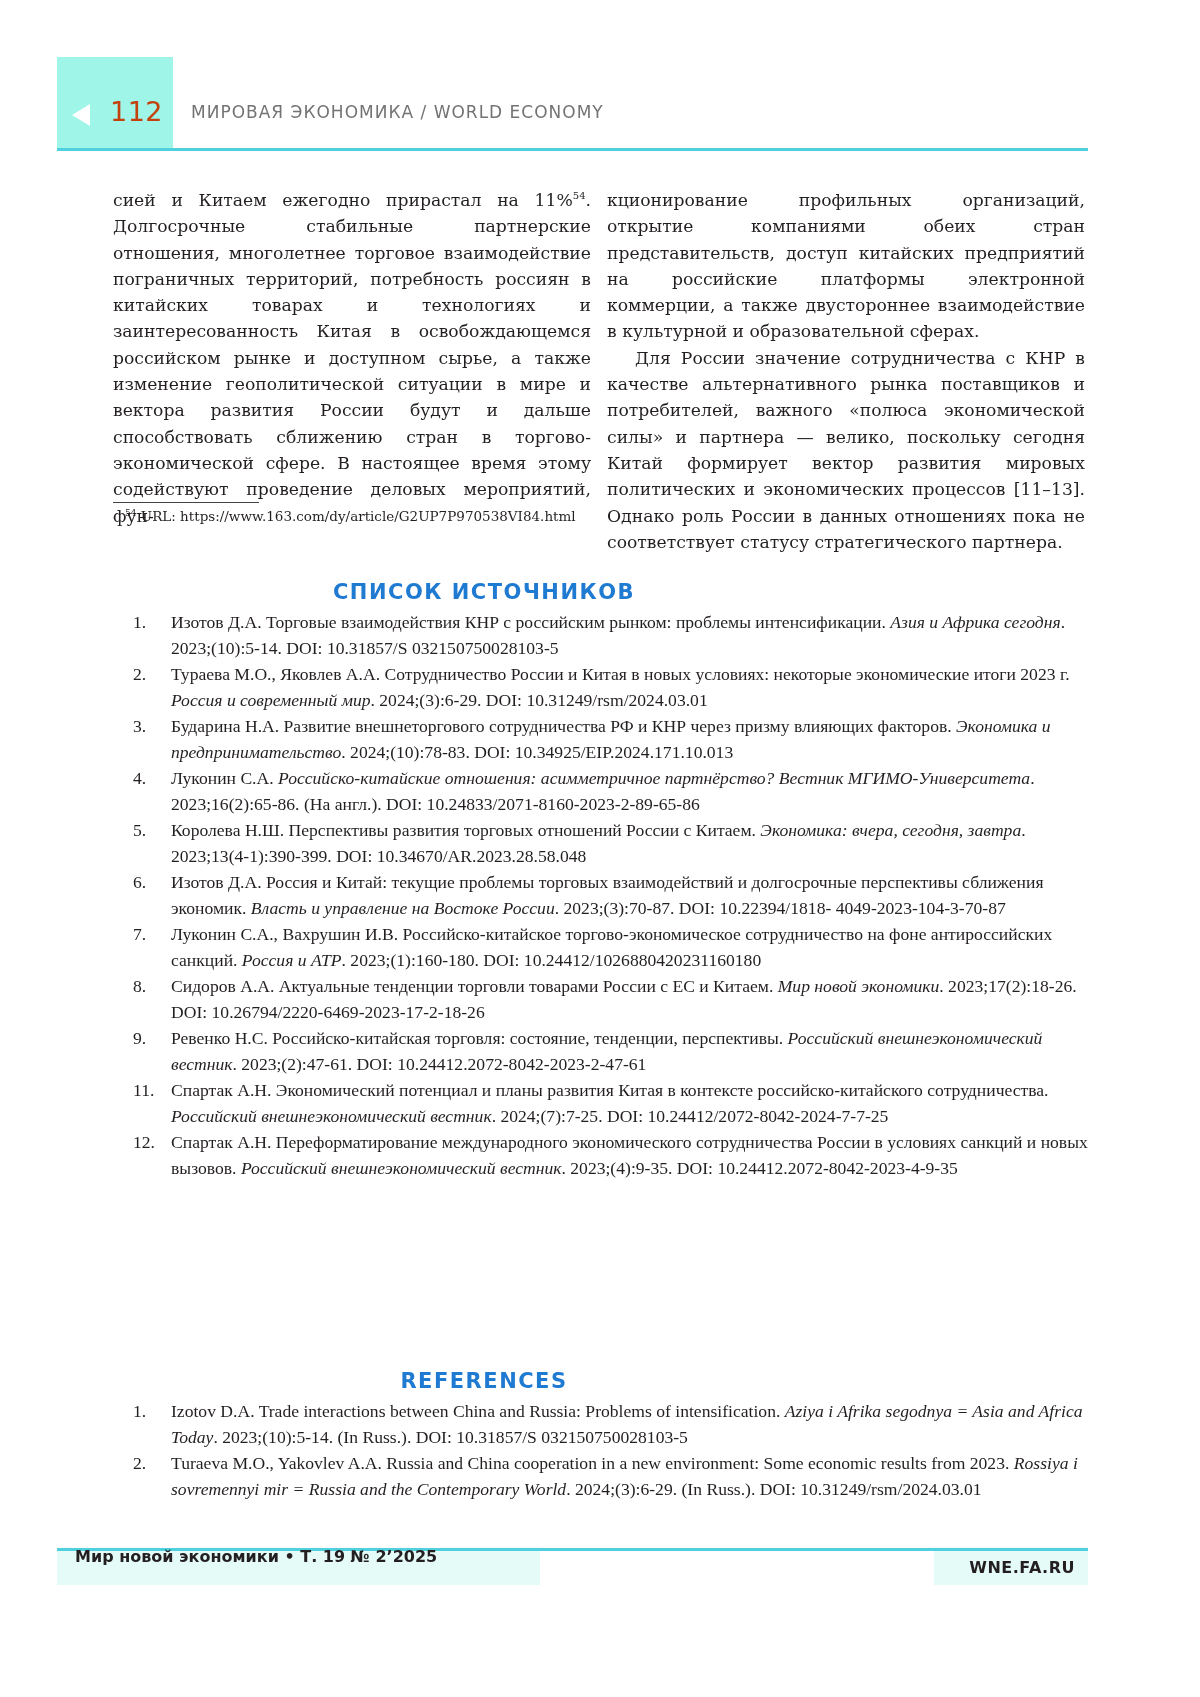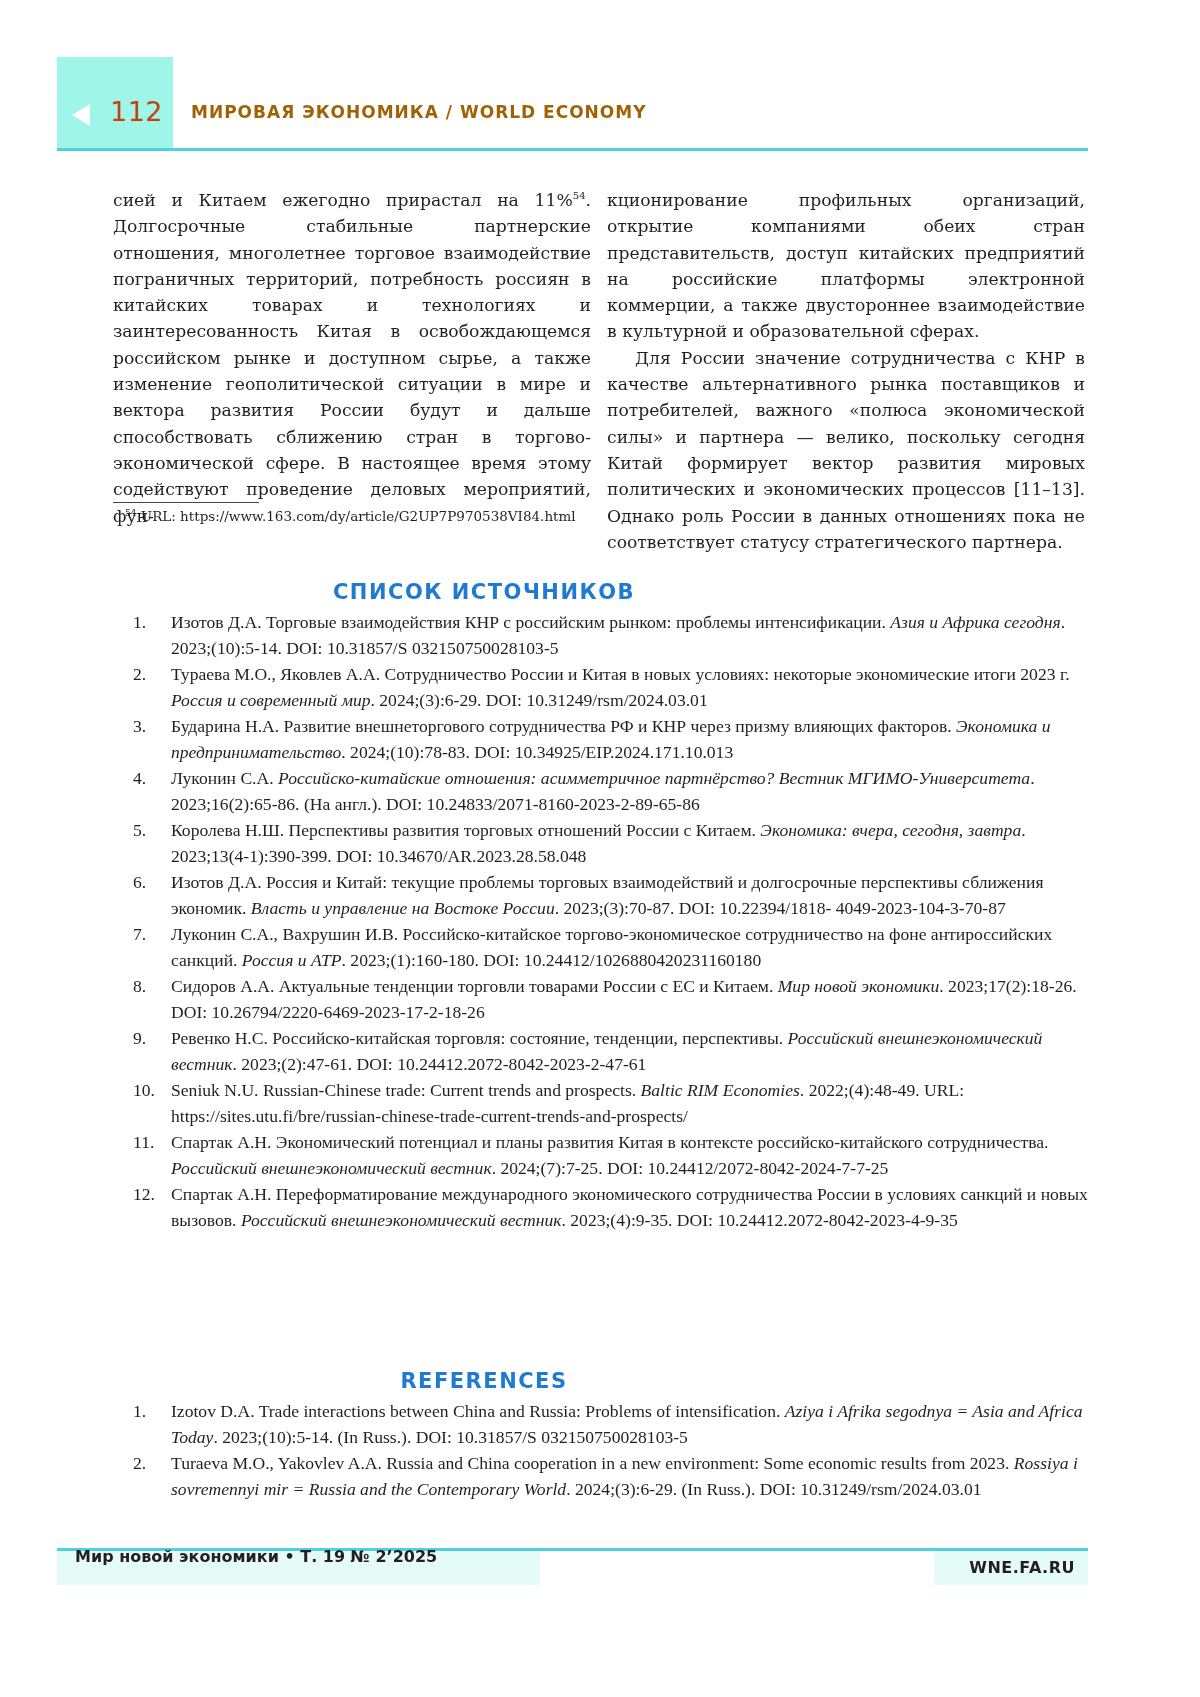--- a/index.html
+++ b/index.html
@@ -8,21 +8,21 @@
 
   
   .hdr-block { position: absolute; left: 57px; top: 57px; width: 116px; height: 92px;
                background: #9ef5e8; }
   .hdr-arrow { position: absolute; left: 72px; top: 104px; width: 0; height: 0;
                border-top: 11px solid transparent; border-bottom: 11px solid transparent;
                border-right: 18px solid #ffffff; }
   .hdr-page { position: absolute; left: 110px; top: 96px; font-family: "DejaVu Sans", sans-serif;
               font-size: 27px; color: #c2410c; letter-spacing: 0.5px; }
   .hdr-title { position: absolute; left: 191px; top: 102px; font-family: "DejaVu Sans", sans-serif;
-               font-weight: bold; font-size: 17px; color: #a16207; letter-spacing: 1px; }
+               font-weight: normal; font-size: 17px; color: #737373; letter-spacing: 1px; }
   .hdr-rule { position: absolute; left: 57px; top: 148px; width: 1031px; height: 3px; background: #4fd0de; }
 
   
   .col { position: absolute; top: 187px; width: 478px; font-size: 17.2px; line-height: 26.3px;
          text-align: justify; }
   .col-left { left: 113px; }
   .col-right { left: 607px; }
   .col p { margin: 0; }
   .col .indent { text-indent: 28px; }
   .sup { font-size: 10px; vertical-align: super; line-height: 0; }
@@ -73,21 +73,20 @@
 <ol class="reflist" id="sources-list" style="top:609px;">
     <li><span class="num">1.</span><span>Изотов Д.А. Торговые взаимодействия КНР с российским рынком: проблемы интенсификации. </span><span class="it">Азия и Африка сегодня</span><span>. 2023;(10):5-14. DOI: 10.31857/S 032150750028103-5</span></li>
     <li><span class="num">2.</span><span>Тураева М.О., Яковлев А.А. Сотрудничество России и Китая в новых условиях: некоторые экономические итоги 2023 г. </span><span class="it">Россия и современный мир</span><span>. 2024;(3):6-29. DOI: 10.31249/rsm/2024.03.01</span></li>
     <li><span class="num">3.</span><span>Бударина Н.А. Развитие внешнеторгового сотрудничества РФ и КНР через призму влияющих факторов. </span><span class="it">Экономика и предпринимательство</span><span>. 2024;(10):78-83. DOI: 10.34925/EIP.2024.171.10.013</span></li>
     <li><span class="num">4.</span><span>Луконин С.А. </span><span class="it">Российско-китайские отношения: асимметричное партнёрство? Вестник МГИМО-Университета</span><span>. 2023;16(2):65-86. (На англ.). DOI: 10.24833/2071-8160-2023-2-89-65-86</span></li>
     <li><span class="num">5.</span><span>Королева Н.Ш. Перспективы развития торговых отношений России с Китаем. </span><span class="it">Экономика: вчера, сегодня, завтра</span><span>. 2023;13(4-1):390-399. DOI: 10.34670/AR.2023.28.58.048</span></li>
     <li><span class="num">6.</span><span>Изотов Д.А. Россия и Китай: текущие проблемы торговых взаимодействий и долгосрочные перспективы сближения экономик. </span><span class="it">Власть и управление на Востоке России</span><span>. 2023;(3):70-87. DOI: 10.22394/1818- 4049-2023-104-3-70-87</span></li>
     <li><span class="num">7.</span><span>Луконин С.А., Вахрушин И.В. Российско-китайское торгово-экономическое сотрудничество на фоне антироссийских санкций. </span><span class="it">Россия и АТР</span><span>. 2023;(1):160-180. DOI: 10.24412/1026880420231160180</span></li>
     <li><span class="num">8.</span><span>Сидоров А.А. Актуальные тенденции торговли товарами России с ЕС и Китаем. </span><span class="it">Мир новой экономики</span><span>. 2023;17(2):18-26. DOI: 10.26794/2220-6469-2023-17-2-18-26</span></li>
     <li><span class="num">9.</span><span>Ревенко Н.С. Российско-китайская торговля: состояние, тенденции, перспективы. </span><span class="it">Российский внешнеэкономический вестник</span><span>. 2023;(2):47-61. DOI: 10.24412.2072-8042-2023-2-47-61</span></li>
-    <li><span class="num">10.</span><span>Seniuk N.U. Russian-Chinese trade: Current trends and prospects. </span><span class="it">Baltic RIM Economies</span><span>. 2022;(4):48-49. URL: https://sites.utu.fi/bre/russian-chinese-trade-current-trends-and-prospects/</span></li>
     <li><span class="num">11.</span><span>Спартак А.Н. Экономический потенциал и планы развития Китая в контексте российско-китайского сотрудничества. </span><span class="it">Российский внешнеэкономический вестник</span><span>. 2024;(7):7-25. DOI: 10.24412/2072-8042-2024-7-7-25</span></li>
     <li><span class="num">12.</span><span>Спартак А.Н. Переформатирование международного экономического сотрудничества России в условиях санкций и новых вызовов. </span><span class="it">Российский внешнеэкономический вестник</span><span>. 2023;(4):9-35. DOI: 10.24412.2072-8042-2023-4-9-35</span></li>
   </ol>
 
 <div class="sec-title" style="top:1369px;">REFERENCES</div>
 <ol class="reflist" id="references-list" style="top:1398px;">
     <li><span class="num">1.</span><span>Izotov D.A. Trade interactions between China and Russia: Problems of intensification. </span><span class="it">Aziya i Afrika segodnya = Asia and Africa Today</span><span>. 2023;(10):5-14. (In Russ.). DOI: 10.31857/S 032150750028103-5</span></li>
     <li><span class="num">2.</span><span>Turaeva M.O., Yakovlev A.A. Russia and China cooperation in a new environment: Some economic results from 2023. </span><span class="it">Rossiya i sovremennyi mir = Russia and the Contemporary World</span><span>. 2024;(3):6-29. (In Russ.). DOI: 10.31249/rsm/2024.03.01</span></li>
   </ol>
 

